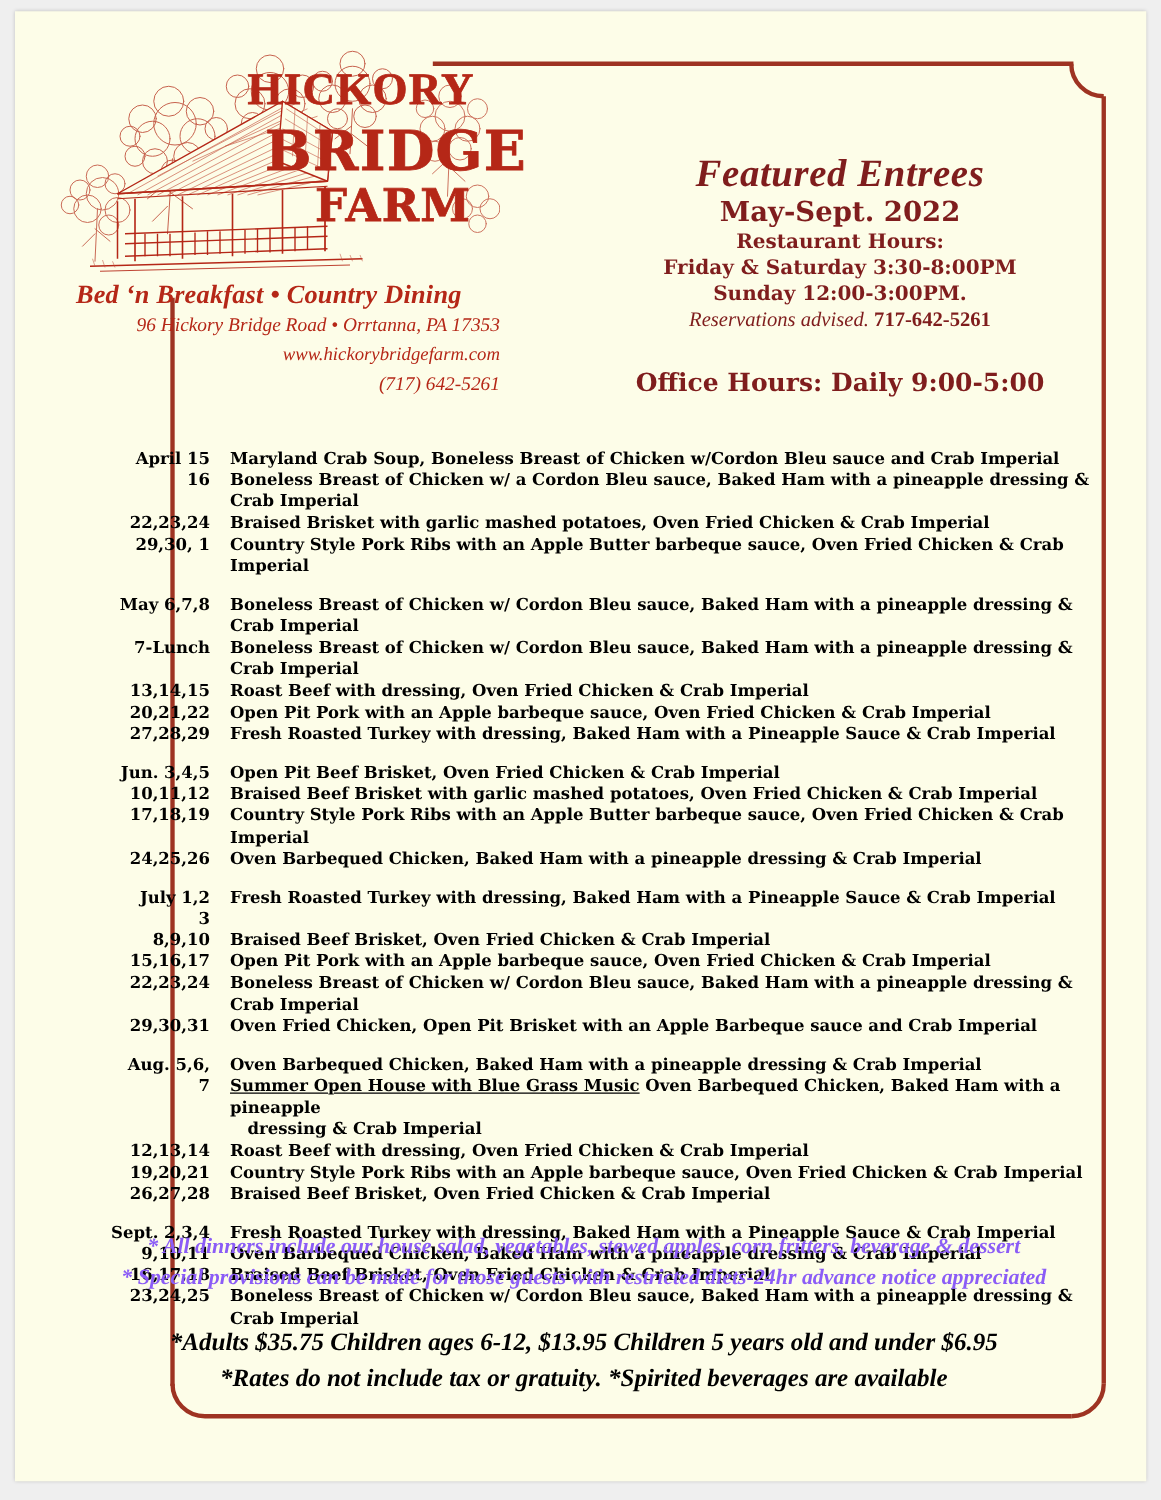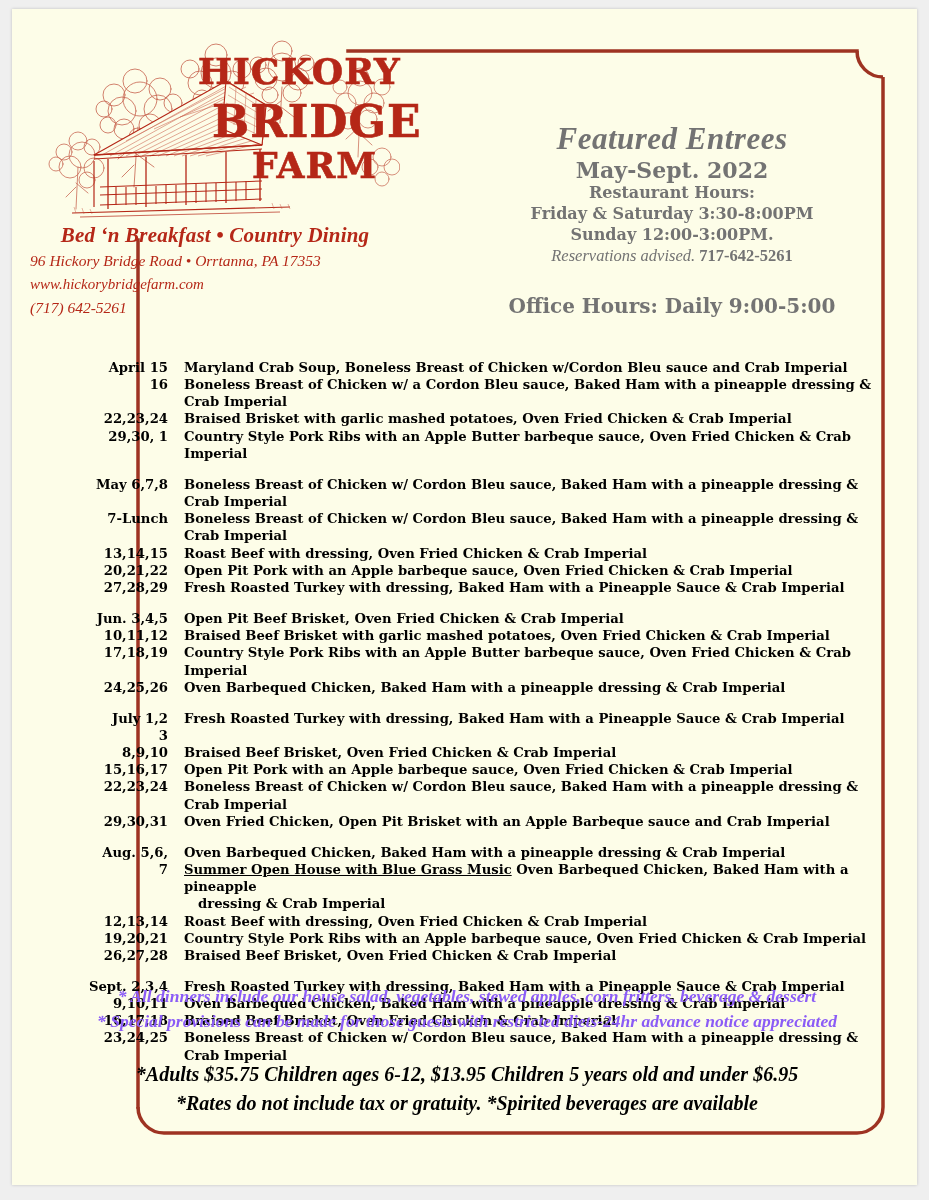--- a/index.html
+++ b/index.html
@@ -52,59 +52,59 @@
   }
   .logo-word {
     position: absolute;
     color: #b52717;
     font-family: "DejaVu Serif", serif;
     font-weight: bold;
     letter-spacing: 1px;
     line-height: 1;
     -webkit-text-stroke: 0.6px #b52717;
   }
-  #logo-hickory { left: 168px; top: 16px; font-size: 36px; }
+  #logo-hickory { left: 168px; top: 16px; font-size: 36px; font-family: Liberation Serif, serif; }
   #logo-bridge  { left: 182px; top: 63px; font-size: 44px; }
   #logo-farm    { left: 222px; top: 110px; font-size: 36px; }
 
   #tagline {
     position: absolute;
     left: 0;
     top: 186px;
     width: 370px;
     text-align: center;
     color: #b52717;
     font-family: "Liberation Serif", serif;
     font-style: italic;
     font-weight: bold;
     font-size: 21px;
     letter-spacing: 0.2px;
   }
   .addr-line {
     position: absolute;
     left: 0;
     width: 370px;
-    text-align: left;
+    text-align: right;
     color: #b52717;
     font-family: "Liberation Serif", serif;
     font-style: italic;
     font-size: 15.5px;
   }
   #addr1 { top: 215px; }
   #addr2 { top: 239px; font-size: 15px; }
   #addr3 { top: 262px; font-size: 15.5px; }
 
   
   #header-right {
     position: absolute;
     left: 450px;
     top: 112px;
     width: 420px;
     text-align: center;
-    color: #737373;
+    color: #7f1d1d;
   }
   #featured-title {
     font-family: "Liberation Serif", serif;
     font-style: italic;
     font-weight: bold;
     font-size: 31px;
     letter-spacing: 0.5px;
   }
   #season-line {
     margin-top: 0;

